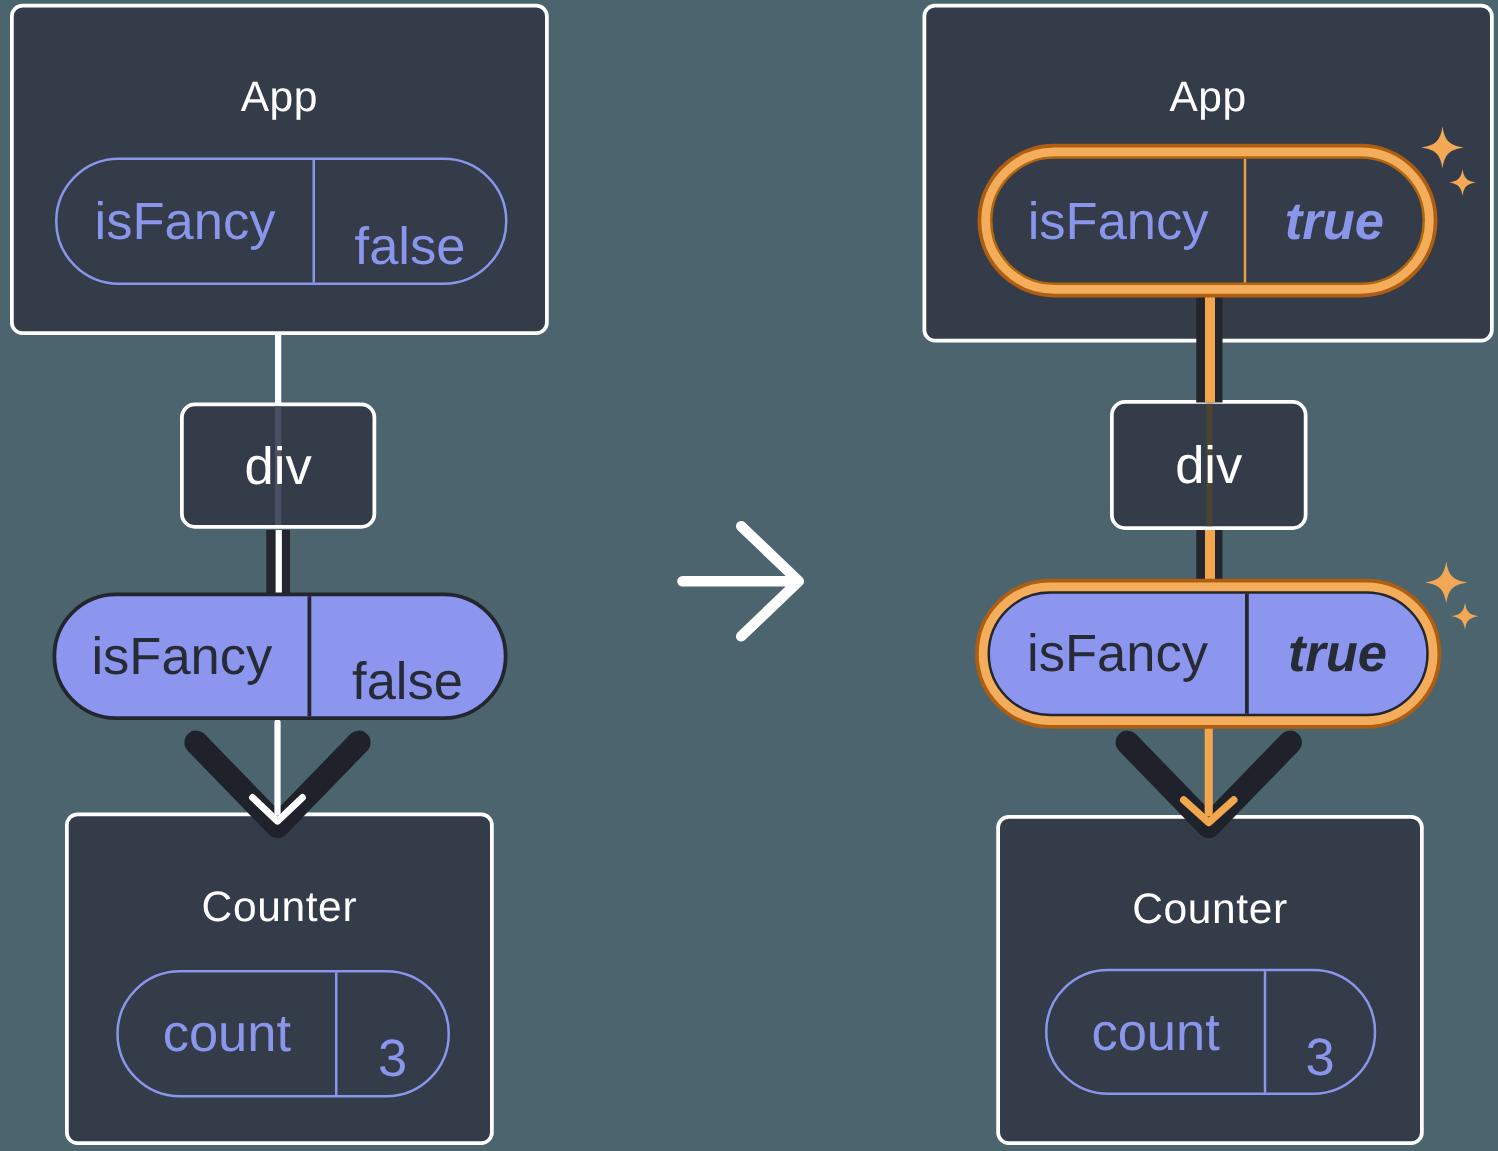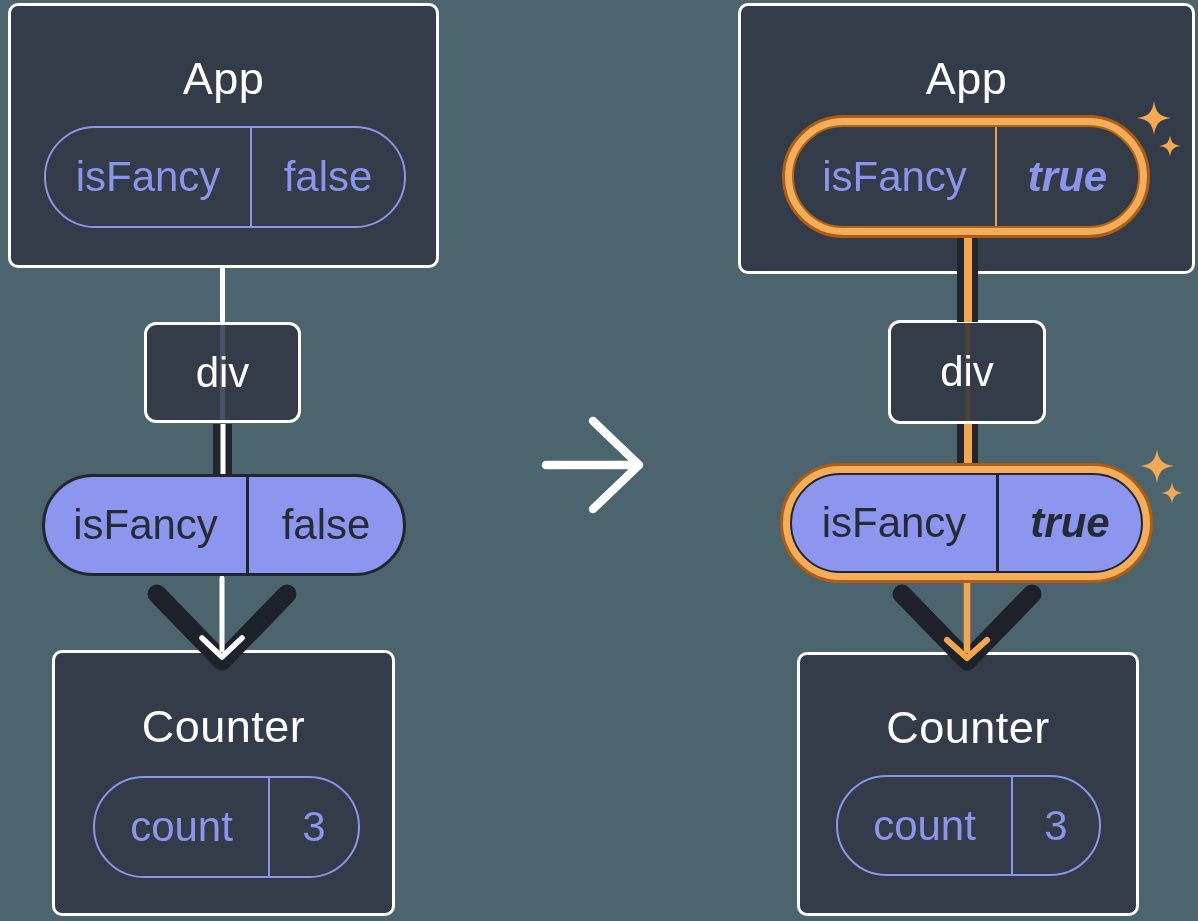--- a/index.html
+++ b/index.html
@@ -8,39 +8,39 @@
     background:#4C646E;
     font-family:"Liberation Sans", sans-serif;
   }
   .card{
     position:absolute;box-sizing:border-box;
     background:#343B49;border:3px solid #FFFFFF;border-radius:10px;
     z-index:2;
   }
   .node-title{
     position:absolute;left:0;right:0;text-align:center;
-    color:#FFFFFF;font-size:45px;line-height:45px;font-weight:400;
+    color:#FFFFFF;font-size:34px;line-height:45px;font-weight:400;
     letter-spacing:0.5px;
   }
   .divbox{border-radius:12px;}
   .divbox .label{
     position:absolute;left:0;right:0;top:0;bottom:0;
     display:flex;align-items:center;justify-content:center;
     color:#FFFFFF;font-size:42px;z-index:2;
   }
   .dimline{position:absolute;top:0;bottom:0;width:5px;z-index:1;}
   .pill{
     position:absolute;box-sizing:border-box;display:flex;
     border-radius:999px;font-size:42px;z-index:4;
   }
   .pill .cell{
     display:flex;align-items:center;justify-content:center;
     box-sizing:border-box;height:100%;
   }
-  .pill .grow{flex:1;}
+  .pill .grow{flex:1;margin-top:20px;}
   .pill-outline{border:2.5px solid #8A96EC;color:#8A96EC;background:transparent;}
   .pill-outline .cell-left{border-right:2px solid #8A96EC;}
   .pill-fill{background:#8C96EE;border:3px solid #23262E;color:#262B36;}
   .pill-fill .cell-left{border-right:3px solid #23262E;}
   .ring{
     position:absolute;box-sizing:border-box;z-index:4;
     background:#F4AD5A;border:3px solid #AD5E12;border-radius:999px;
     padding:7px;
   }
   .ring-inner{

